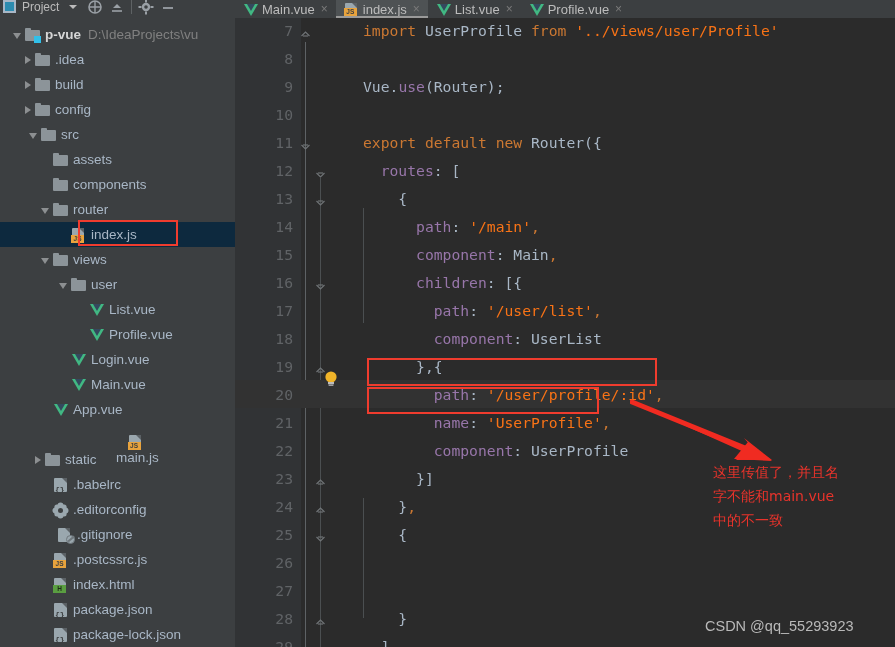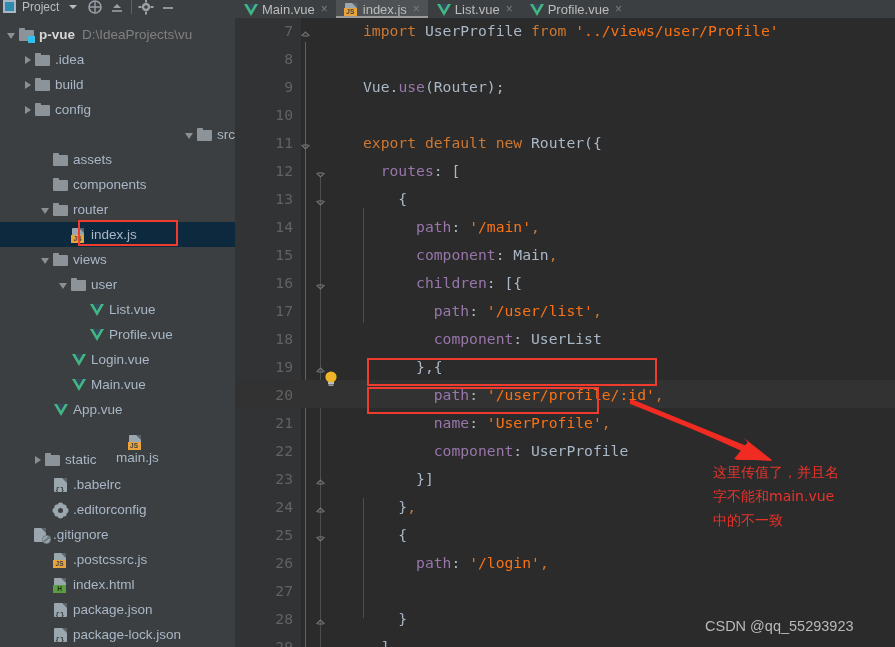--- a/index.html
+++ b/index.html
@@ -426,21 +426,21 @@
       </div>
       <div class="pt-icon">
         <svg width="16" height="16" viewBox="0 0 16 16">
             <path d="M3 9 H13" stroke="#9aa0a6" stroke-width="1.8"></path>
           </svg>
       </div>
     </div>
 
     <div class="tree">
 
-      <div class="row" style="padding-left:6px;">
+      <div class="row" style="padding-left:12px;">
         <div class="arrow open"></div>
         <div class="ico">
             <span class="folder mod"></span>
           </div>
         <span class="lbl bold">p-vue</span>
         <span class="path">D:\IdeaProjects\vu</span>
       </div>
       <div id="tree-rows">
           <div class="row" style="padding-left: 22px;">
             <div class="arrow closed"></div>
@@ -456,21 +456,21 @@
             </div>
             <span class="lbl">build</span>
           </div>
           <div class="row" style="padding-left: 22px;">
             <div class="arrow closed"></div>
             <div class="ico">
               <span class="folder"></span>
             </div>
             <span class="lbl">config</span>
           </div>
-          <div class="row" style="padding-left: 28px; justify-content: flex-end;">
+          <div class="row" style="padding-left: 28px;">
             <div class="arrow open"></div>
             <div class="ico">
               <span class="folder"></span>
             </div>
             <span class="lbl">src</span>
           </div>
           <div class="row" style="padding-left: 40px;">
             <div class="arrow"></div>
             <div class="ico">
               <span class="folder"></span>
@@ -570,21 +570,21 @@
             </div>
             <span class="lbl">.babelrc</span>
           </div>
           <div class="row" style="padding-left: 40px;">
             <div class="arrow"></div>
             <div class="ico">
               <span class="gear"></span>
             </div>
             <span class="lbl">.editorconfig</span>
           </div>
-          <div class="row" style="padding-left: 20px;">
+          <div class="row" style="padding-left: 44px;">
             <div class="arrow"></div>
             <div class="ico">
               <span class="sheet"></span>
               <span class="noslash"></span>
             </div>
             <span class="lbl">.gitignore</span>
           </div>
           <div class="row" style="padding-left: 40px;">
             <div class="arrow"></div>
             <div class="ico">
@@ -736,21 +736,20 @@
           <div class="cline" style="top: 474px;">
             <div class="lnum">24</div>
             <div class="ctext"><span class="punc">    }</span><span class="kw">,</span></div>
           </div>
           <div class="cline" style="top: 502px;">
             <div class="lnum">25</div>
             <div class="ctext"><span class="punc">    {</span></div>
           </div>
           <div class="cline" style="top: 530px;">
             <div class="lnum">26</div>
-            <div class="ctext"><span class="punc">      </span><span class="prop">path</span><span class="punc">: </span><span class="str">'/login'</span><span class="kw">,</span></div>
           </div>
           <div class="cline" style="top: 558px;">
             <div class="lnum">27</div>
           </div>
           <div class="cline" style="top: 586px;">
             <div class="lnum">28</div>
             <div class="ctext"><span class="punc">    }</span></div>
           </div>
           <div class="cline" style="top: 614px;">
             <div class="lnum">29</div>

